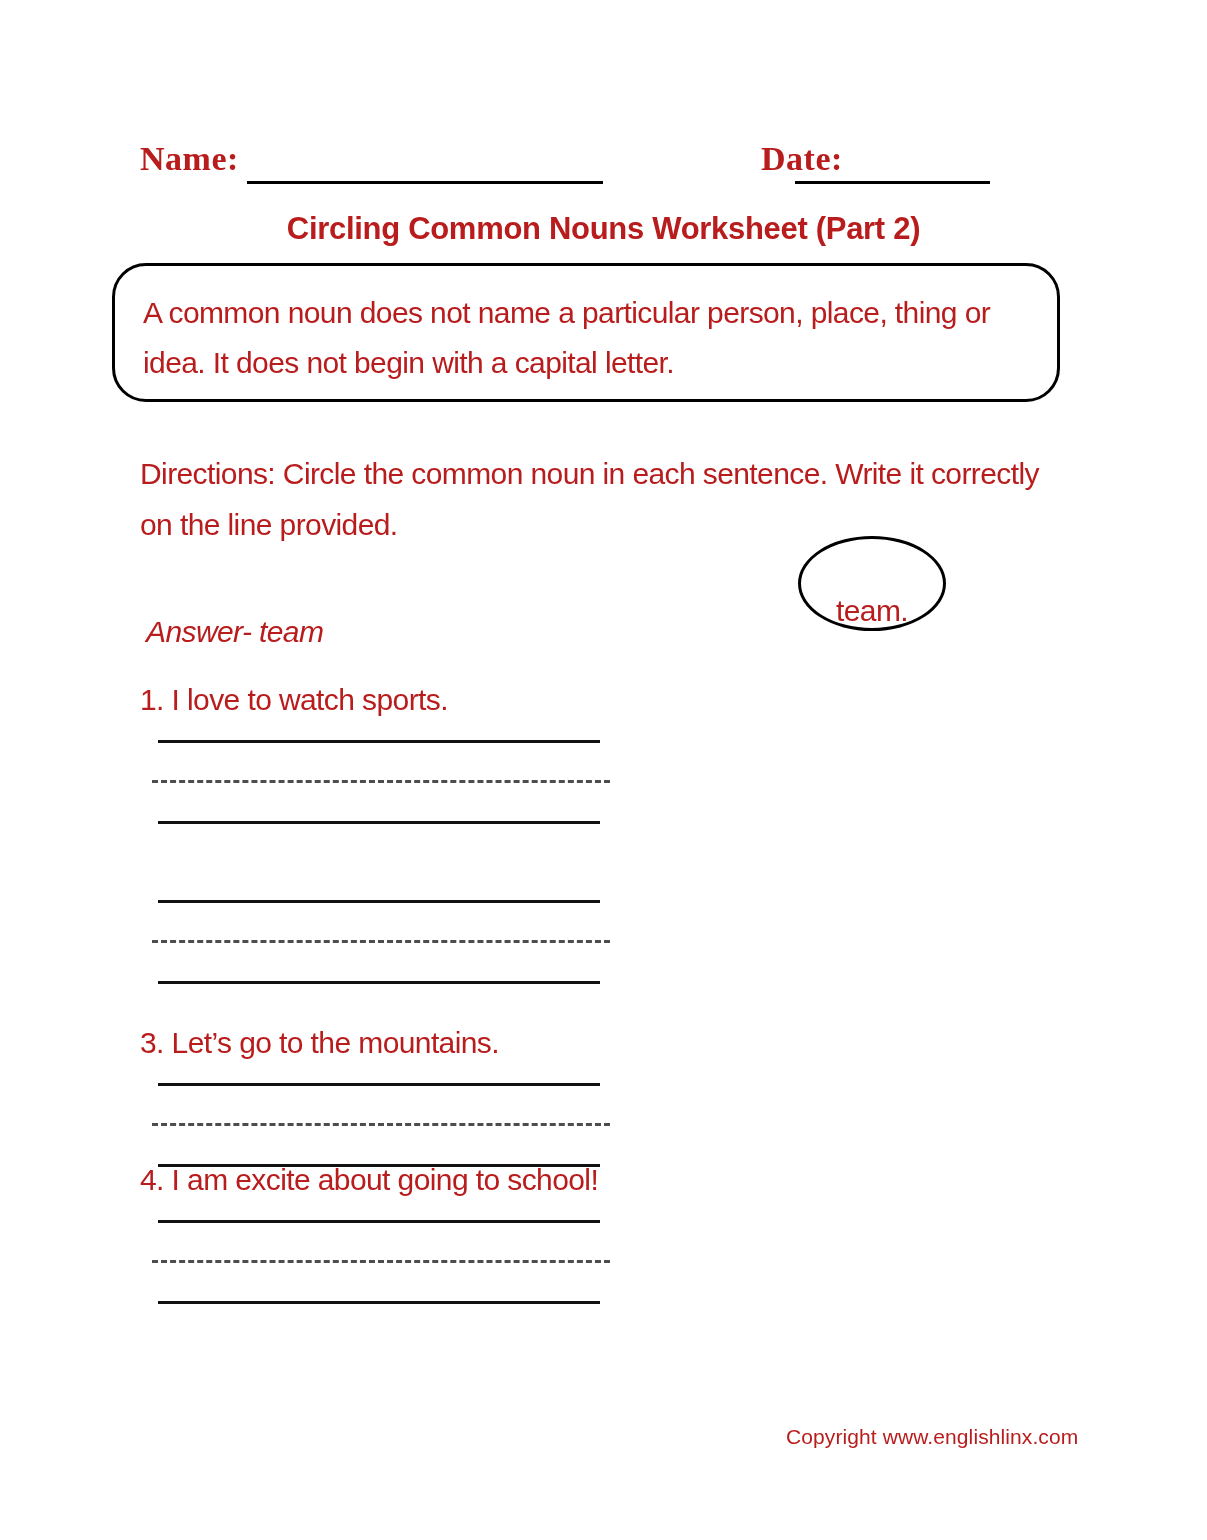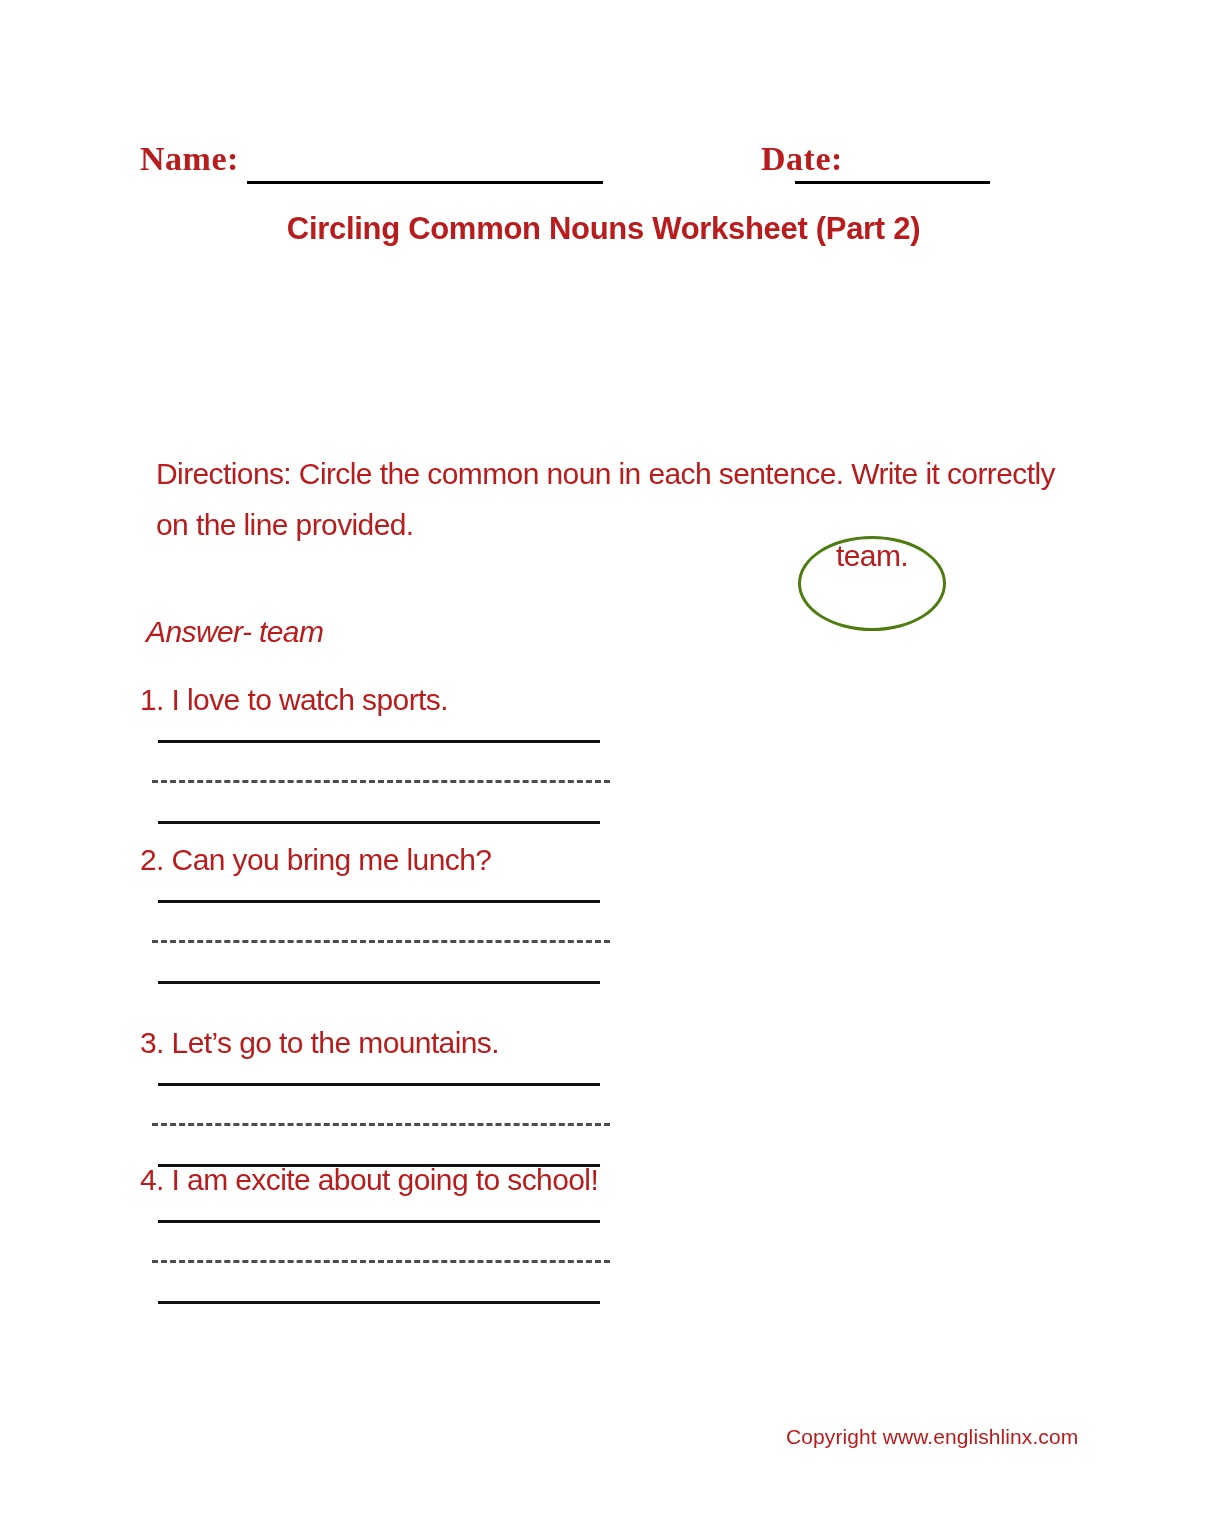--- a/index.html
+++ b/index.html
@@ -48,44 +48,44 @@
   .def-box .def-text{
     font-size:30px;
     letter-spacing:-0.6px;
     line-height:50px;
     max-width:860px;
   }
 
   
   .directions{
     position:absolute;
-    left:156px;top:448px;
+    left:140px;top:448px;
     width:900px;
     font-size:30px;
     letter-spacing:-0.6px;
     line-height:51px;
   }
 
   
   .example-sentence{
     position:absolute;
     left:140px;top:564px;
     font-style:italic;
     font-size:30px;
     letter-spacing:-0.6px;
     white-space:nowrap;
   }
   .example-circle{
     position:absolute;
     left:798px;top:536px;
     width:148px;height:95px;
-    border:3px solid #4d7c0f;
+    border:3px solid #000000;
     border-radius:50%;
     box-sizing:border-box;
-    display:flex;align-items:flex-start;justify-content:center;
+    display:flex;align-items:flex-end;justify-content:center;
   }
   .example-circle .circle-word{
     font-size:30px;
     letter-spacing:-0.6px;
   }
   .example-answer{
     position:absolute;
     left:146px;top:615px;
     font-style:italic;
     font-size:30px;
@@ -126,44 +126,43 @@
 <div class="page">
 
   <span class="hdr-label" id="name-label">Name:</span>
   <div class="write-line" id="name-line"></div>
 
   <span class="hdr-label" id="date-label">Date:</span>
   <div class="write-line" id="date-line"></div>
 
   <div class="title">Circling Common Nouns Worksheet (Part 2)</div>
 
+  <div class="def-box">
+    <div class="def-text">A common noun does not name a particular person, place, thing or idea. It does not begin with a capital letter.</div>
+  </div>
 
   <div class="directions">Directions: Circle the common noun in each sentence. Write it correctly on the line provided.</div>
 
   <div class="example-circle">
     <span class="circle-word">team.</span>
   </div>
   <div class="example-answer">Answer- team</div>
 
   <div id="questions">
     <div class="question" style="top: 683px;">
       <div class="q-text">
         <span class="q-num">1.</span>
         <span class="q-sentence"> I love to watch sports.</span>
       </div>
       <div class="line solid line1"></div>
       <div class="line dashed line2"></div>
       <div class="line solid line3"></div>
     </div>
 
     <div class="question" style="top: 843px;">
-      <div class="q-text">
-        <span class="q-num">2.</span>
-        <span class="q-sentence"> Can you bring me lunch?</span>
-      </div>
       <div class="line solid line1"></div>
       <div class="line dashed line2"></div>
       <div class="line solid line3"></div>
     </div>
 
     <div class="question" style="top: 1026px;">
       <div class="q-text">
         <span class="q-num">3.</span>
         <span class="q-sentence"> Let’s go to the mountains.</span>
       </div>

